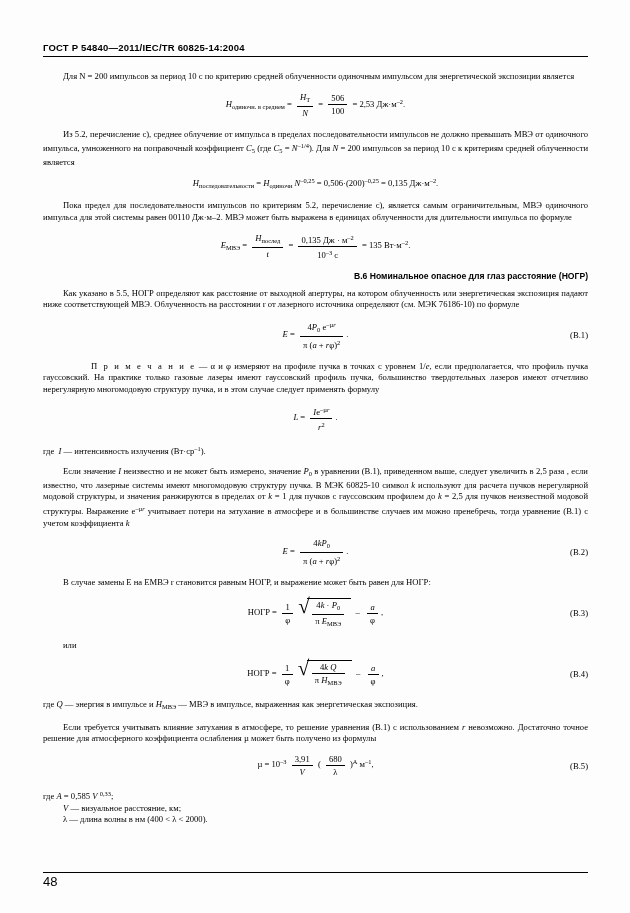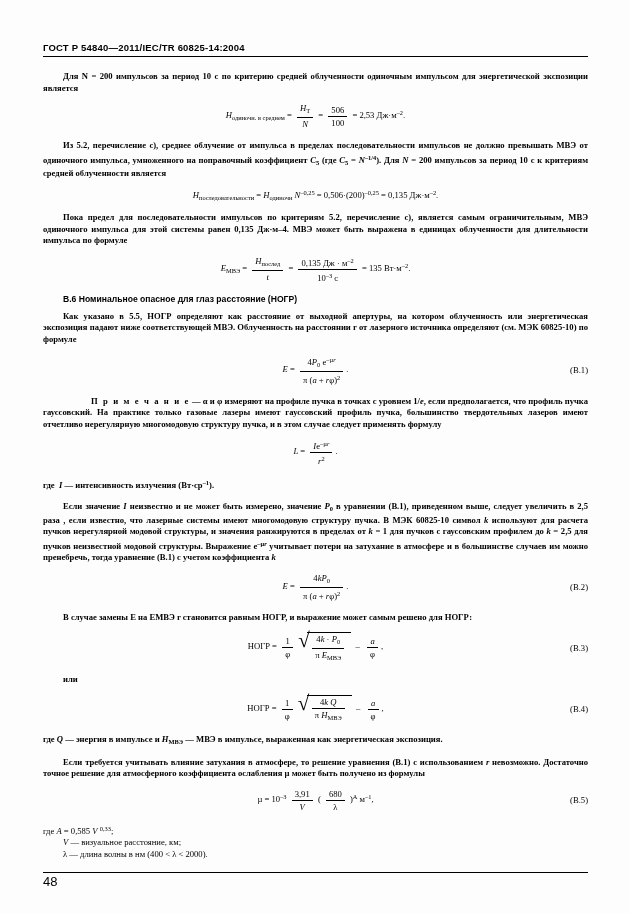--- a/index.html
+++ b/index.html
@@ -43,31 +43,31 @@
   }
   p {
     margin: 0 0 0 0;
     font-size: 8.6px;
     line-height: 11.6px;
     text-align: justify;
   }
   .para {
     margin-bottom: 9px;
     text-indent: 20px;
-    font-weight: bold;
   }
   .para.noindent {
     text-indent: 0;
   }
   .sectionhead {
     font-family: "Liberation Sans", sans-serif;
     font-weight: bold;
     font-size: 8.6px;
     margin-bottom: 7px;
     text-indent: 20px;
+    text-align: right;
   }
   .eq {
     text-align: center;
     font-size: 8.6px;
     margin: 9px 0 11px 0;
     position: relative;
   }
   .eq .num {
     position: absolute;
     right: 0;
@@ -180,41 +180,41 @@
       (где <span class="it">C</span><sub>5</sub> = <span class="it">N</span><sup>–1/4</sup>).
       Для <span class="it">N</span> = 200 импульсов за период 10 с к критериям средней облученности является
     </p>
 
     <div class="eq">
       <span class="it">H</span><sub>последовательности</sub> = <span class="it">H</span><sub>одиночн</sub>
       <span class="it">N</span><sup>–0,25</sup> = 0,506·(200)<sup>–0,25</sup> = 0,135 Дж·м<sup>–2</sup>.
     </div>
 
     <p class="para">
-      <span>Пока предел для последовательности импульсов по критериям 5.2, перечисление с), является самым ограничительным, МВЭ одиночного импульса для этой системы равен 0,135 Дж·м–4. МВЭ может быть выражена в единицах облученности для длительности импульса по формуле</span>
+      <span>Пока предел для последовательности импульсов по критериям 5.2, перечисление с), является самым ограничительным, МВЭ одиночного импульса для этой системы равен 00110 Дж·м–2. МВЭ может быть выражена в единицах облученности для длительности импульса по формуле</span>
     </p>
 
     <div class="eq">
       <span class="it">E</span><sub>МВЭ</sub> =
       <span class="frac">
         <span class="top"><span class="it">H</span><sub>послед</sub></span>
         <span class="bot"><span class="it">t</span></span>
       </span>
       =
       <span class="frac">
         <span class="top">0,135 Дж · м<sup>–2</sup></span>
         <span class="bot">10<sup>–3</sup> с</span>
       </span>
       = 135 Вт·м<sup>–2</sup>.
     </div>
 
     <div class="sectionhead">В.6 Номинальное опасное для глаз расстояние (НОГР)</div>
 
     <p class="para">
-      <span>Как указано в 5.5, НОГР определяют как расстояние от выходной апертуры, на котором облученность или энергетическая экспозиция падают ниже соответствующей МВЭ. Облученность на расстоянии r от лазерного источника определяют (см. МЭК 60825-10) по формуле</span>
+      <span>Как указано в 5.5, НОГР определяют как расстояние от выходной апертуры, на котором облученность или энергетическая экспозиция падают ниже соответствующей МВЭ. Облученность на расстоянии r от лазерного источника определяют (см. МЭК 76186-10) по формуле</span>
     </p>
 
     <div class="eq">
       <span class="it">E</span> =
       <span class="frac">
         <span class="top">4<span class="it">P</span><sub>0</sub> e<sup>–µ<span class="it">r</span></sup></span>
         <span class="bot">π (<span class="it">a</span> + <span class="it">r</span>φ)<sup>2</sup></span>
       </span>.
       <span class="num">(В.1)</span>
     </div>
@@ -250,21 +250,21 @@
     <div class="eq">
       <span class="it">E</span> =
       <span class="frac">
         <span class="top">4<span class="it">kP</span><sub>0</sub></span>
         <span class="bot">π (<span class="it">a</span> + <span class="it">r</span>φ)<sup>2</sup></span>
       </span>.
       <span class="num">(В.2)</span>
     </div>
 
     <p class="para">
-      <span>В случае замены E на EМВЭ r становится равным НОГР, и выражение может самым решено для НОГР:</span>
+      <span>В случае замены E на EМВЭ r становится равным НОГР, и выражение может быть равен для НОГР:</span>
     </p>
 
     <div class="eq">
       НОГР =
       <span class="frac">
         <span class="top">1</span>
         <span class="bot">φ</span>
       </span>
       <span class="sqrt">
         <span class="radicand">

